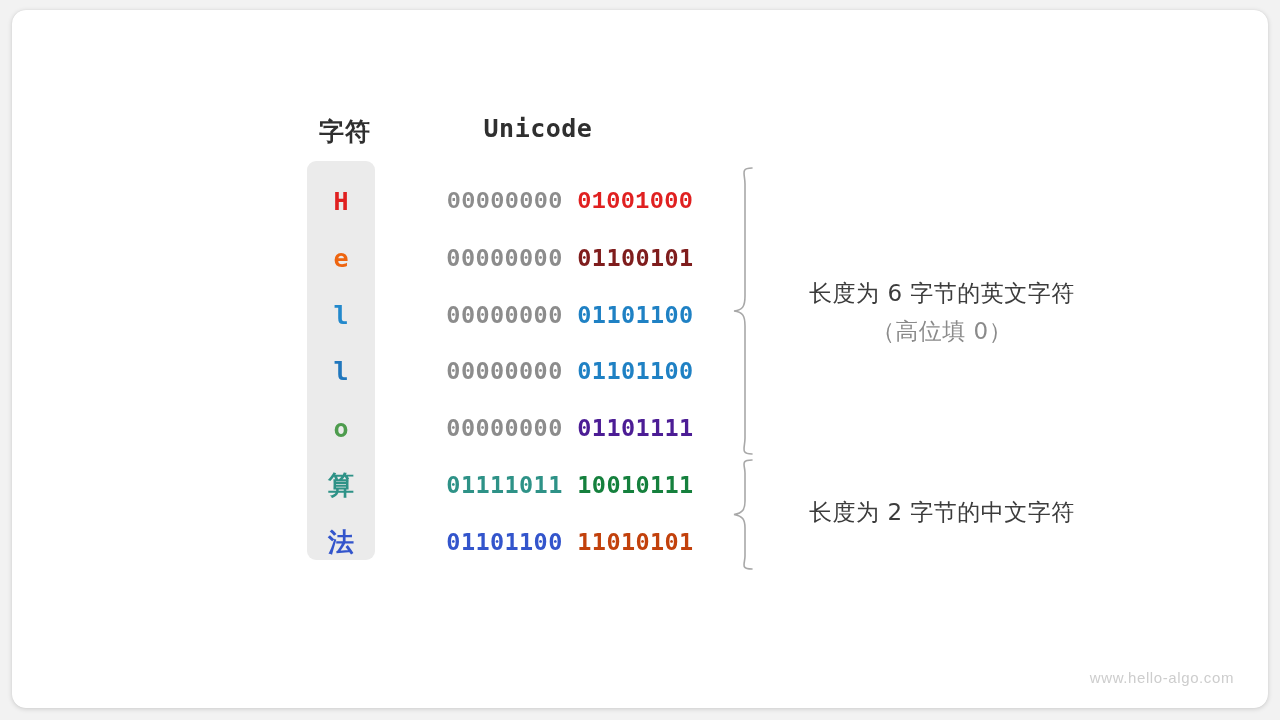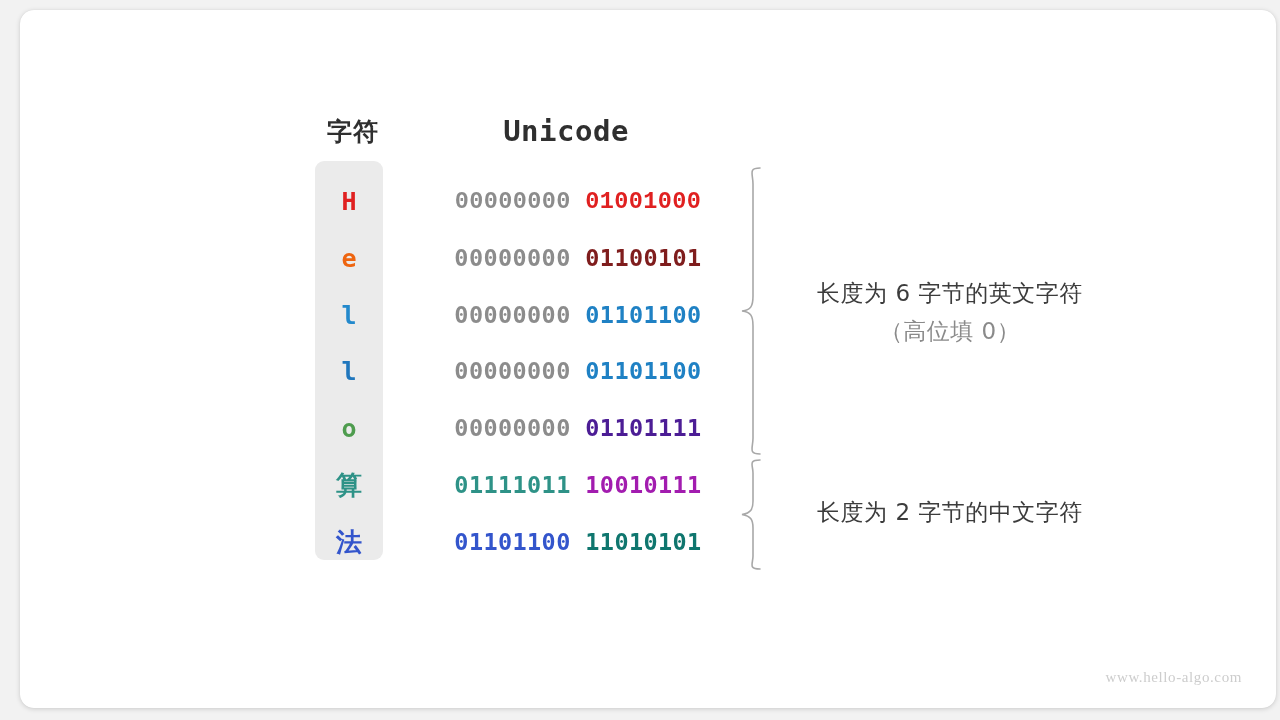--- a/index.html
+++ b/index.html
@@ -13,21 +13,21 @@
     font-family: "Liberation Sans", "DejaVu Sans", sans-serif;
     overflow: hidden;
   }
 
   #canvas {
     position: relative;
     width: 1280px;
     height: 720px;
     background: #f2f2f2;
     box-sizing: border-box;
-    padding: 10px 12px 12px 20px;
+    padding: 10px 12px 12px 12px;
   }
 
   #card {
     position: relative;
     width: 1256px;
     height: 698px;
     background: #ffffff;
     border-radius: 14px;
     box-shadow: 0 1px 5px rgba(0,0,0,0.16), 0 0 1px rgba(0,0,0,0.10);
     overflow: hidden;
@@ -43,25 +43,25 @@
   #header-char {
     left: 283px;
     top: 105px;
     width: 100px;
     text-align: center;
     font-size: 25px;
     font-family: "DejaVu Sans", sans-serif;
     letter-spacing: 1px;
   }
   #header-unicode {
-    left: 456px;
+    left: 436px;
     top: 104px;
     width: 180px;
     text-align: center;
-    font-size: 29px;
+    font-size: 25px;
     font-family: "DejaVu Sans Mono", "Liberation Mono", monospace;
     letter-spacing: 0.5px;
   }
 
   
   #char-column {
     position: absolute;
     left: 295px;
     top: 151px;
     width: 68px;
@@ -127,21 +127,21 @@
     text-align: center;
   }
 
   
   #watermark {
     position: absolute;
     right: 34px;
     bottom: 22px;
     font-size: 15px;
     color: #cdcdcd;
-    font-family: Liberation Serif, serif;
+    font-family: Liberation Sans, sans-serif;
     letter-spacing: 0.6px;
   }
 </style>
 </head>
 <body>
 
 <div id="canvas">
   <div id="card">
 
     <div class="col-header" id="header-char">字符</div>
@@ -154,23 +154,23 @@
         <div class="bin-row" style="top: 163px; font-family: Liberation Mono, monospace;"><span style="color: rgb(140, 140, 140);">00000000</span><span class="bin-gap"> </span><span style="color: rgb(224, 32, 32);">01001000</span></div>
         <div class="char-cell" style="top: 219.8px; color: rgb(238, 101, 16);">e</div>
         <div class="bin-row" style="top: 219.8px;"><span style="color: rgb(140, 140, 140);">00000000</span><span class="bin-gap"> </span><span style="color: #7f1d1d;">01100101</span></div>
         <div class="char-cell" style="top: 276.6px; color: rgb(35, 137, 204);">l</div>
         <div class="bin-row" style="top: 276.6px;"><span style="color: rgb(140, 140, 140);">00000000</span><span class="bin-gap"> </span><span style="color: rgb(31, 129, 196);">01101100</span></div>
         <div class="char-cell" style="top: 333.4px; color: rgb(32, 119, 189);">l</div>
         <div class="bin-row" style="top: 333.4px;"><span style="color: rgb(140, 140, 140);">00000000</span><span class="bin-gap"> </span><span style="color: rgb(31, 129, 196);">01101100</span></div>
         <div class="char-cell" style="top: 390.2px; color: rgb(78, 156, 78);">o</div>
         <div class="bin-row" style="top: 390.2px;"><span style="color: rgb(140, 140, 140);">00000000</span><span class="bin-gap"> </span><span style="color: #4c1d95;">01101111</span></div>
         <div class="char-cell cjk" style="top: 447px; color: rgb(46, 146, 135);">算</div>
-        <div class="bin-row" style="top: 447px;"><span style="color: rgb(46, 146, 135);">01111011</span><span class="bin-gap"> </span><span style="color: #a21caf;">10010111</span></div>
+        <div class="bin-row" style="top: 447px;"><span style="color: rgb(46, 146, 135);">01111011</span><span class="bin-gap"> </span><span style="color: #15803d;">10010111</span></div>
         <div class="char-cell cjk" style="top: 503.8px; color: rgb(51, 85, 204);">法</div>
-        <div class="bin-row" style="top: 503.8px;"><span style="color: rgb(51, 85, 204);">01101100</span><span class="bin-gap"> </span><span style="color: #0f766e;">11010101</span></div>
+        <div class="bin-row" style="top: 503.8px;"><span style="color: rgb(51, 85, 204);">01101100</span><span class="bin-gap"> </span><span style="color: #c2410c;">11010101</span></div>
       </div>
 
     <svg class="brace" style="left:718px; top:156px;" width="32" height="290" viewBox="0 0 32 290">
       <path d="M 22 2
                C 10 2, 15 8, 15 18
                L 15 130
                C 15 140, 13 144, 4 145
                C 13 146, 15 150, 15 160
                L 15 272
                C 15 282, 10 288, 22 288" fill="none" stroke="#a8a8a8" stroke-width="1.6" stroke-linecap="round"></path>

